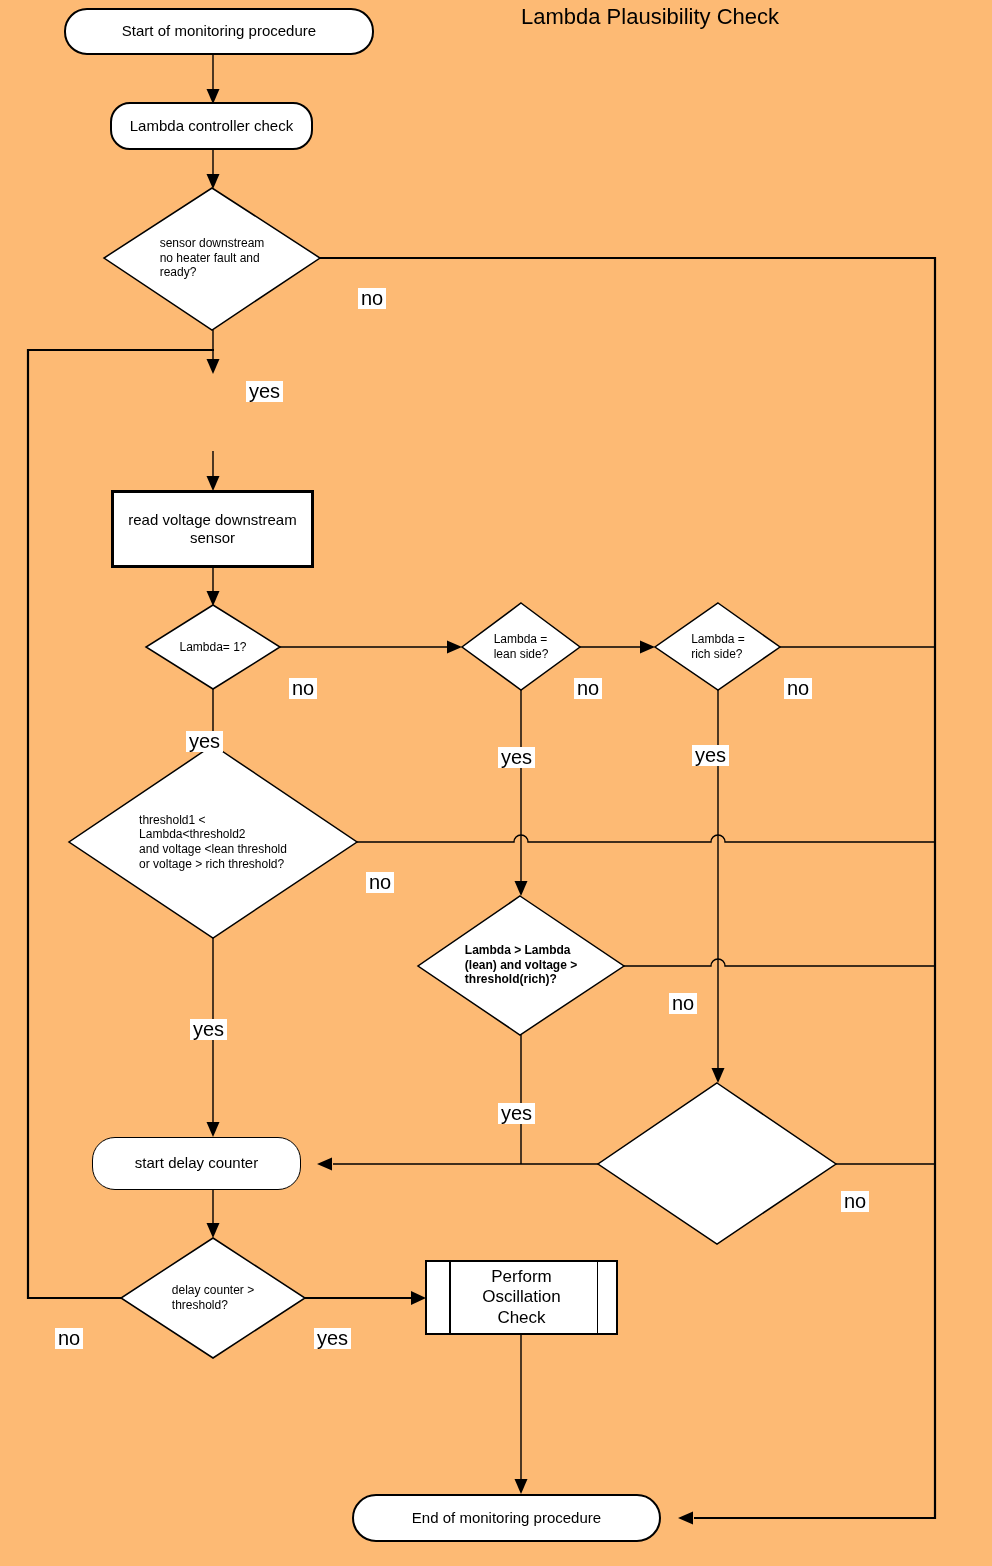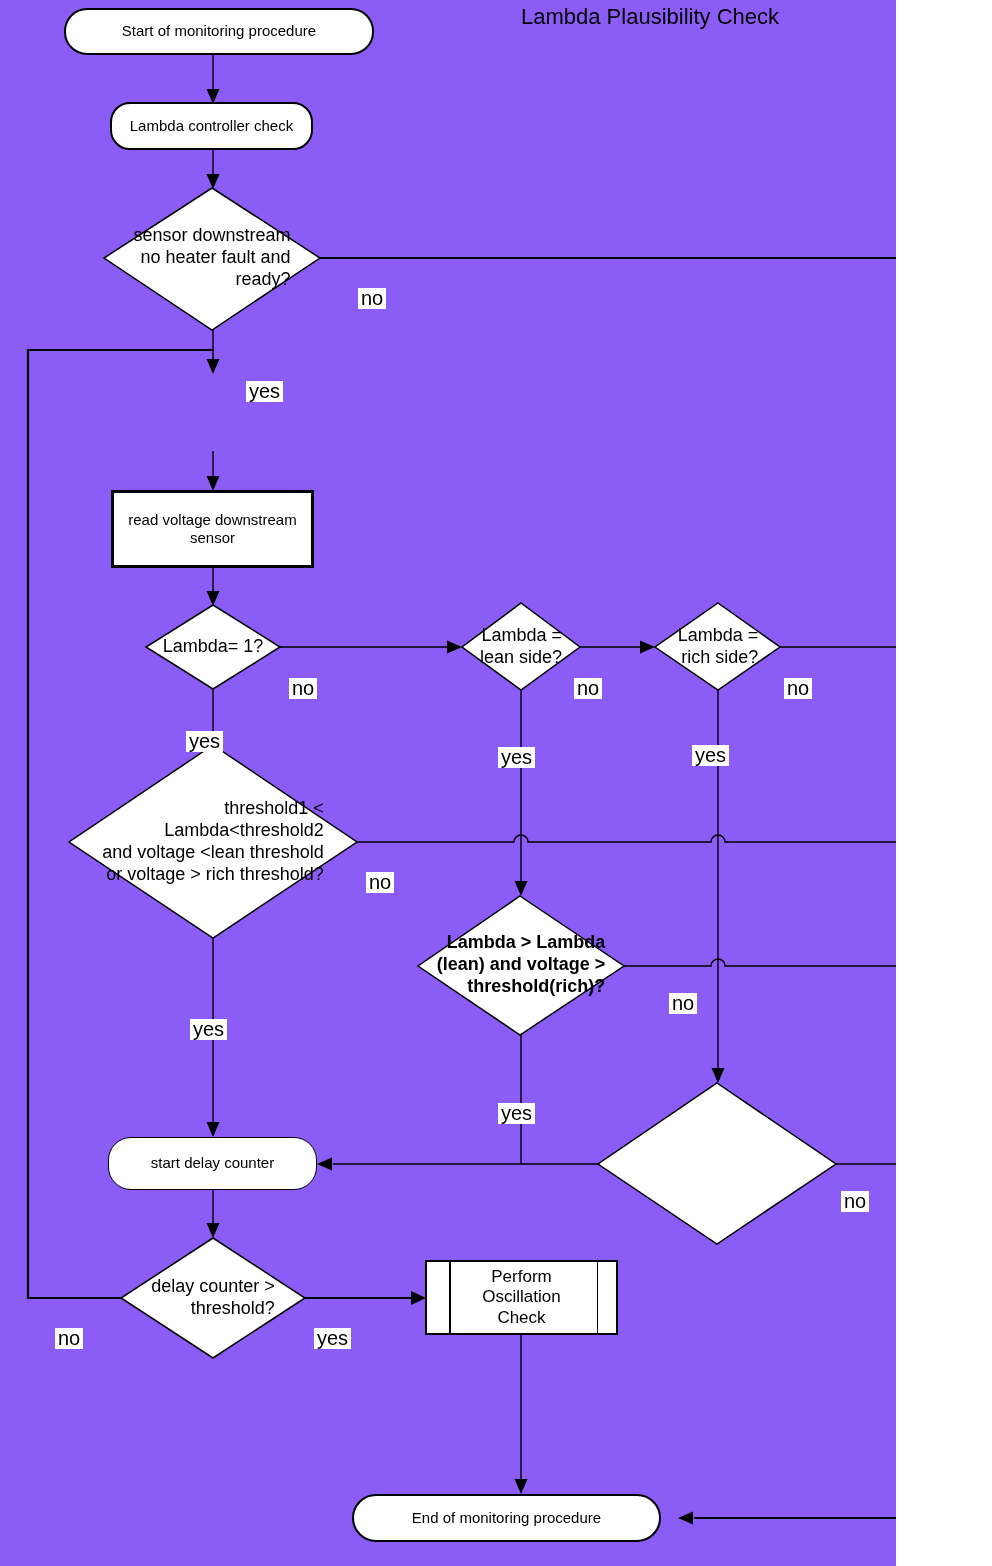--- a/index.html
+++ b/index.html
@@ -1,38 +1,38 @@
 <!DOCTYPE html>
 <html><head>
 <meta charset="utf-8">
 <style>
   html,body{margin:0;padding:0;background:#ffffff;}
   #canvas{
     position:relative;
-    width:896px;height:1566px;
-    background:#8b5cf6;
+    width:992px;height:1566px;
+    background:#fdba74;
     font-family:"Liberation Sans", sans-serif;
     color:#000;
     overflow:hidden;
   }
   #wires{position:absolute;left:0;top:0;}
   .node{
     position:absolute;
     display:flex;align-items:center;justify-content:center;
     text-align:center;
     font-size:15px;line-height:1.22;
     white-space:pre-line;
     box-sizing:border-box;
     background:#ffffff;
   }
   .dlabel{
     position:absolute;
     display:flex;align-items:center;justify-content:center;
-    text-align:right;
-    font-size:18px;line-height:1.22;
+    text-align:left;
+    font-size:12px;line-height:1.22;
     white-space:pre-line;
     background:transparent;
   }
   .terminal{border:2px solid #000;border-radius:23px;}
   .process2{border:2px solid #000;}
   .process3{border:3px solid #000;}
   .process1{border:1.5px solid #000;}
   .edge{
     position:absolute;
     font-size:20px;line-height:1.05;
@@ -115,21 +115,21 @@
   <div id="title">Lambda Plausibility Check</div>
 
   <div class="node terminal" style="left:64px;top:8px;width:310px;height:47px;">Start of monitoring procedure</div>
 
   <div class="node terminal" style="left:110px;top:102px;width:203px;height:48px;border-radius:20px;">Lambda controller check</div>
 
 
   <div class="node process3" style="left:111px;top:490px;width:203px;height:78px;">read voltage downstream
 sensor</div>
 
-  <div class="node process1" style="left:108px;top:1137px;width:209px;height:53px;border-radius:23px;">start delay counter</div>
+  <div class="node process1" style="left:92px;top:1137px;width:209px;height:53px;border-radius:23px;">start delay counter</div>
 
   <div class="node process2" id="perform" style="left:425px;top:1260px;width:193px;height:75px;">
     <span>Perform
 Oscillation
 Check</span>
     <div class="subbar" style="left:22px;"></div>
     <div class="subbar" style="right:18px;"></div>
   </div>
 
   <div class="node terminal" style="left:352px;top:1494px;width:309px;height:48px;border-radius:24px;">End of monitoring procedure</div>

